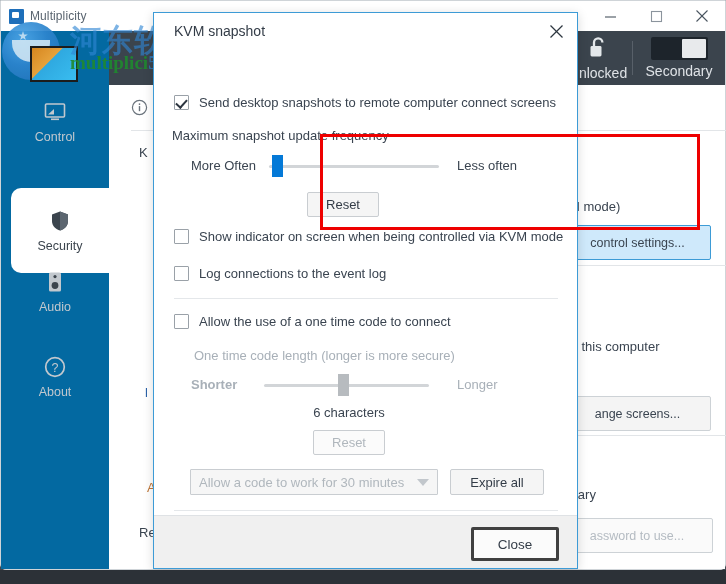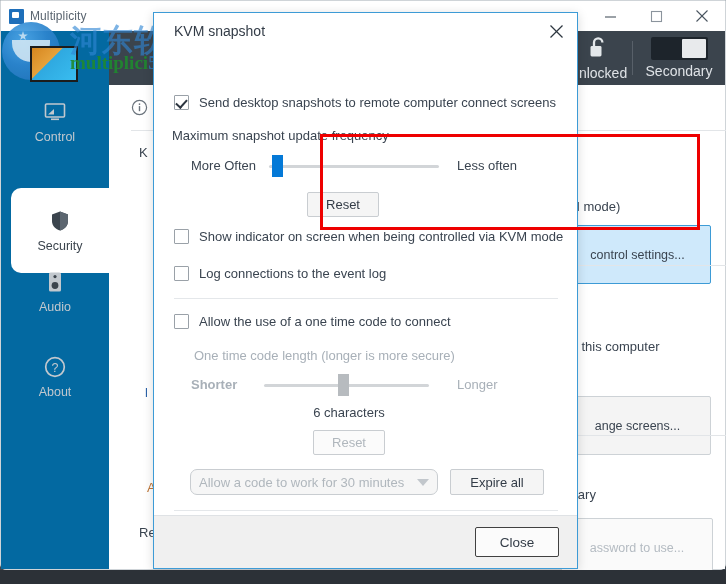--- a/index.html
+++ b/index.html
@@ -88,21 +88,21 @@
   .app-content {
     position: absolute; left: 108px; top: 84px; right: 0; bottom: 0;
     background: #ffffff;
     font-size: 13px; color: #3a4450;
   }
   .ac-info-row { position: absolute; left: 22px; top: 14px; display: flex; align-items: center; gap: 10px; }
   .ac-info-ico { width: 17px; height: 17px; }
   .ac-hr { position: absolute; height: 1px; background: #e2e5e8; }
   .ac-text { position: absolute; font-size: 13px; color: #3a4450; white-space: nowrap; }
   .ac-btn {
-    position: absolute; height: 25px; padding: 16px 10px;
+    position: absolute; height: 25px; padding: 4px 10px;
     border: 1px solid #cdd2d6; background: #f4f4f4; border-radius: 2px;
     font-size: 12.5px; color: #3a4450; display: flex; align-items: center; justify-content: center;
     white-space: nowrap;
   }
   .ac-btn.focus { background: #cfe9fb; border-color: #3d9bd6; }
   .ac-btn.disabled { color: #b4bbc2; background: #fafafa; }
 
   
   .watermark { position: absolute; left: 0; top: 6px; width: 300px; height: 80px; pointer-events: none; }
   .wm-badge {
@@ -197,42 +197,42 @@
     border: 1px solid #c9cdd1; background: #f5f5f5; border-radius: 2px;
     font-size: 13px; color: #333c47;
     display: flex; align-items: center; justify-content: center;
   }
   .btn.muted { color: #b0b7bd; background: #fbfbfb; }
 
   .center-txt { position: absolute; font-size: 13px; color: #3a4450; text-align: center; }
 
   .combo {
     position: absolute; box-sizing: border-box; height: 26px;
-    border: 1px solid #c9cdd1; background: #f6f6f6; border-radius: 7px;
+    border: 1px solid #c9cdd1; background: #f6f6f6; border-radius: 1px;
     display: flex; align-items: center; padding: 0 8px;
     font-size: 13px; color: #3a4450; justify-content: center;
   }
   .combo.muted { color: #b0b7bd; }
   .combo .cval { flex: 1; white-space: nowrap; }
   .combo .carrow {
     width: 0; height: 0; border-left: 6px solid transparent;
     border-right: 6px solid transparent; border-top: 7px solid #333c47;
     margin-left: 8px;
   }
   .combo.muted .carrow { border-top-color: #c2c7cc; }
 
   .divider { position: absolute; height: 1px; background: #e4e7ea; }
 
   .dlg-foot {
     position: absolute; left: 0; right: 0; bottom: 0; height: 52px;
     background: #f0f0f0; border-top: 1px solid #dfe2e5;
   }
   .close-btn {
     position: absolute; right: 18px; top: 11px; width: 82px; height: 28px;
-    border: 1px solid #404040; background: #fbfbfb; border-radius: 2px;
+    border: 3px solid #404040; background: #fbfbfb; border-radius: 2px;
     display: flex; align-items: center; justify-content: center;
     font-size: 13.5px; color: #333c47;
   }
 
   .taskbar { position: absolute; left: 0; bottom: 0; width: 726px; height: 14px; background: #2c3137; }
 </style>
 </head>
 <body>
 
 <div id="root">

